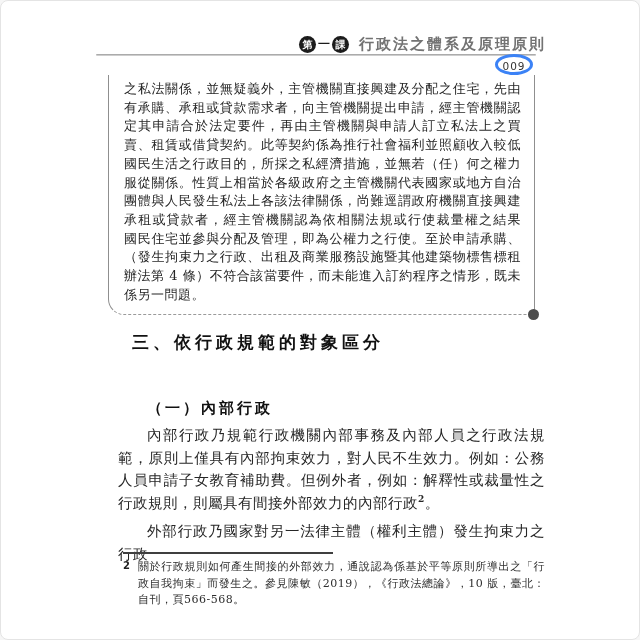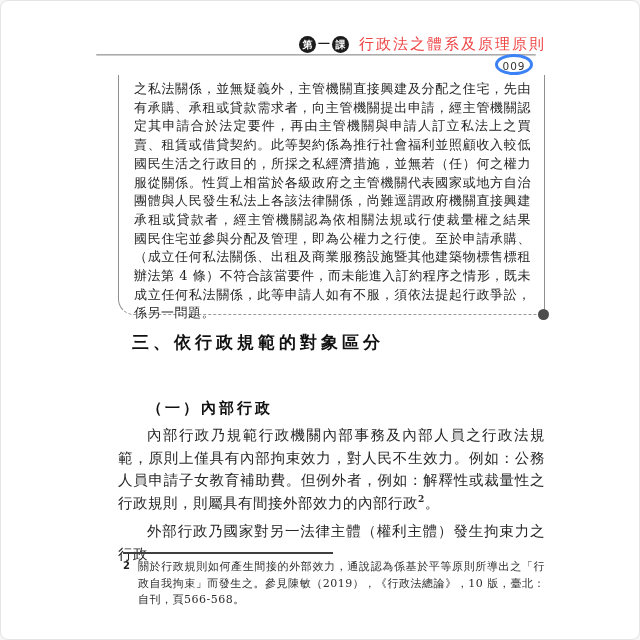--- a/index.html
+++ b/index.html
@@ -35,23 +35,23 @@
     color: #ffffff;
     border-radius: 50%;
     font-size: 10px;
     line-height: 17px;
     text-align: center;
     font-weight: bold;
   }
   .badge-dash { font-weight: bold; font-size: 12px; color: #1c1c1c; margin: 0 1px; }
   .header-title {
     font-size: 15px;
-    font-weight: normal;
+    font-weight: bold;
     letter-spacing: 2px;
-    color: #ef4444;
+    color: #737373;
     white-space: nowrap;
   }
   .header-rule {
     position: absolute;
     top: 53px; left: 95px;
     width: 440px; height: 2px;
     background: linear-gradient(to bottom, #9a9a9a, #dedede);
     border-radius: 2px;
   }
   .page-oval {
@@ -65,21 +65,21 @@
     line-height: 19px;
     text-align: center;
     letter-spacing: 1px;
     color: #333;
     font-family: "DejaVu Sans", "Liberation Sans", sans-serif;
   }
 
   
   .quote-box {
     position: absolute;
-    top: 74px; left: 117px;
+    top: 74px; left: 107px;
     width: 427px; height: 240px;
     border-left: 1px solid #8f8f8f;
     border-right: 1px solid #8f8f8f;
     border-bottom: 1px dashed #9a9a9a;
     border-radius: 0 0 0 16px;
     padding: 5px 13px 0 15px;
   }
   .quote-box .corner-dot {
     position: absolute;
     right: -5px; bottom: -6px;
@@ -183,23 +183,22 @@
   <div class="quote-box">
     <div class="box-line">之私法關係，並無疑義外，主管機關直接興建及分配之住宅，先由</div>
     <div class="box-line">有承購、承租或貸款需求者，向主管機關提出申請，經主管機關認</div>
     <div class="box-line">定其申請合於法定要件，再由主管機關與申請人訂立私法上之買</div>
     <div class="box-line">賣、租賃或借貸契約。此等契約係為推行社會福利並照顧收入較低</div>
     <div class="box-line">國民生活之行政目的，所採之私經濟措施，並無若（任）何之權力</div>
     <div class="box-line">服從關係。性質上相當於各級政府之主管機關代表國家或地方自治</div>
     <div class="box-line">團體與人民發生私法上各該法律關係，尚難逕謂政府機關直接興建</div>
     <div class="box-line">承租或貸款者，經主管機關認為依相關法規或行使裁量權之結果</div>
     <div class="box-line">國民住宅並參與分配及管理，即為公權力之行使。至於申請承購、</div>
-    <div class="box-line">（成立任何私法關係、出租及商業服務設施暨其他建築物標售標租</div>
+    <div class="box-line">（發生拘束力之行政、出租及商業服務設施暨其他建築物標售標租</div>
     <div class="box-line">辦法第 4 條）不符合該當要件，而未能進入訂約程序之情形，既未</div>
-    <div class="box-line">成立任何私法關係，此等申請人如有不服，須依法提起行政爭訟，</div>
     <div class="box-line last">係另一問題。</div>
     <span class="corner-dot"></span>
   </div>
 
   <div class="section-heading">三、依行政規範的對象區分</div>
 
 
   <div class="sub-heading sub1-heading">（一）內部行政</div>
 
   <div class="para para-sub1"><span>內部行政乃規範行政機關內部事務及內部人員之行政法規範，原則上僅具有內部拘束效力，對人民不生效力。例如：公務人員申請子女教育補助費。但例外者，例如：解釋性或裁量性之行政規則，則屬具有間接外部效力的內部行政</span><sup class="fn-ref">2</sup><span>。</span></div>

